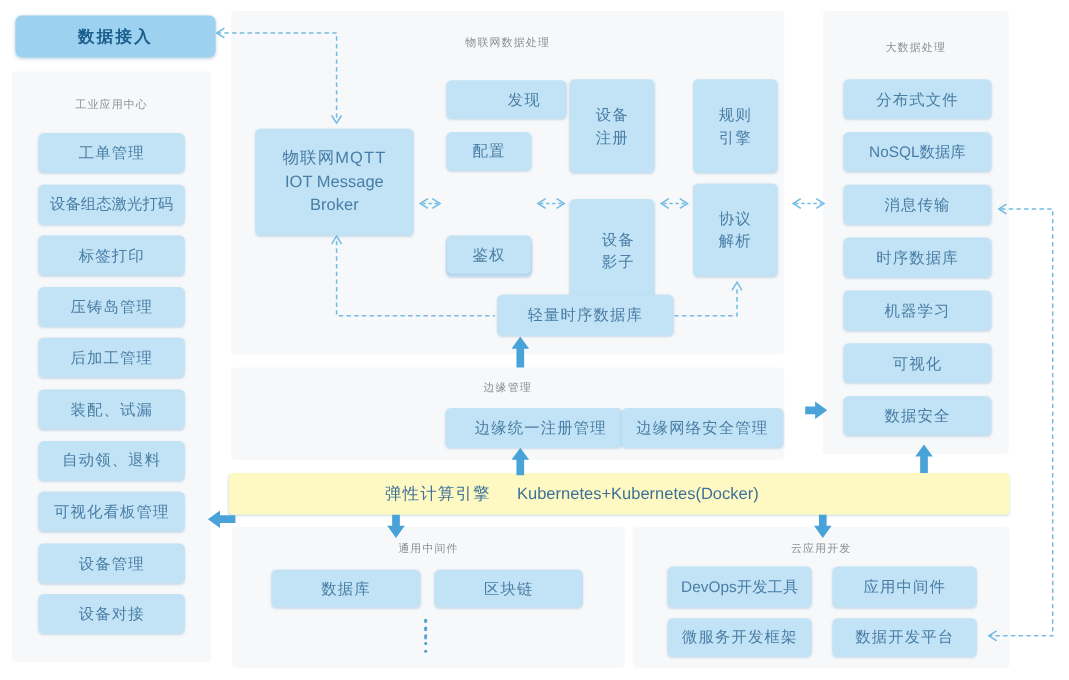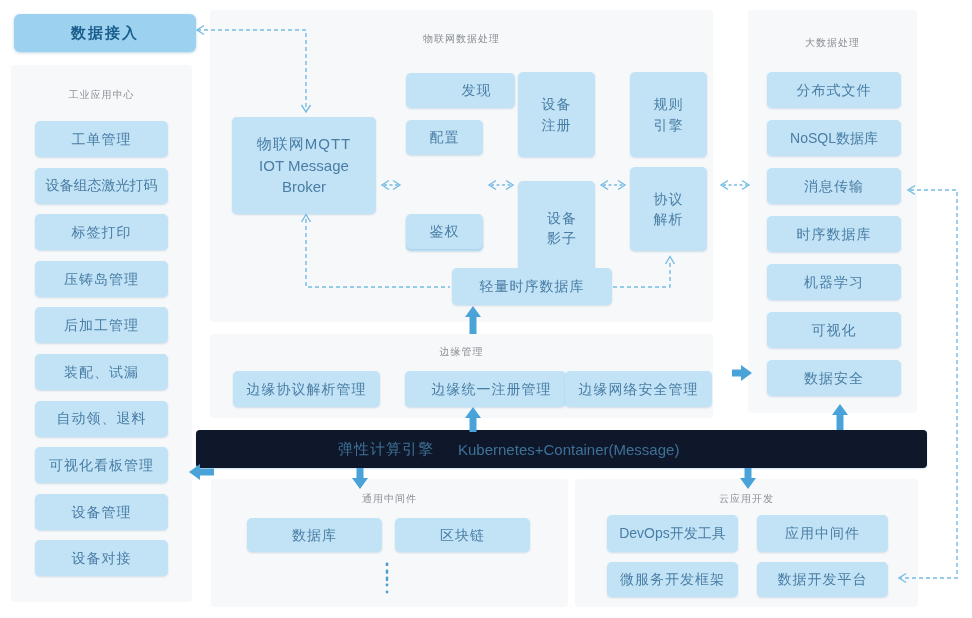--- a/index.html
+++ b/index.html
@@ -22,22 +22,22 @@
   #industrial-items .box{height:36px;flex:none;}
   
   .func-box{position:absolute;width:77px;height:35px;}
   .tall-box{position:absolute;width:77px;padding:0 18px;box-sizing:border-box;}
   
   #bigdata-items{position:absolute;left:19px;top:62px;width:134px;gap:12px;}
   #bigdata-items .box{height:36px;flex:none;}
   
   .edge-box{position:absolute;top:37px;height:36px;}
   
-  #elastic-bar{position:absolute;left:196px;top:430px;width:710px;height:38px;background:#0f172a;
-       border-radius:4px;box-shadow:0 1px 2px rgba(120,170,205,.35);padding-left:21px;}
+  #elastic-bar{position:absolute;left:208px;top:430px;width:710px;height:38px;background:#fef9c3;
+       border-radius:4px;box-shadow:0 1px 2px rgba(120,170,205,.35);}
   #elastic-bar .labels{position:absolute;left:142px;top:0;height:100%;display:flex;align-items:center;gap:24px;
        color:#3e7198;font-size:15px;letter-spacing:1px;}
   
   .grid-box{position:absolute;height:35px;}
   #svg-overlay{position:absolute;left:0;top:0;z-index:6;pointer-events:none;}
   .ellipsis{position:absolute;color:#4d9fd0;font-size:22px;line-height:.9;text-align:center;}
 </style>
 </head>
 <body>
 
@@ -77,29 +77,28 @@
     <div class="box tall-box" style="left:308px;top:62px;height:85px;">设备注册</div>
     <div class="box tall-box" style="left:308px;top:171px;height:94px;text-align:right;">设备影子</div>
     <div class="box tall-box" style="left:420px;top:62px;height:85px;">规则引擎</div>
     <div class="box tall-box" style="left:420px;top:157px;height:84px;">协议解析</div>
 
     <div class="box abs" style="left:242px;top:258px;width:160px;height:37px;">轻量时序数据库</div>
   </div>
 
   <div class="panel" style="left:210px;top:334px;width:503px;height:84px;">
     <div class="panel-title" style="top:11px;">边缘管理</div>
-    <div class="box edge-box" style="left:23px;width:147px;">边缘协议解析管理</div>
     <div class="box edge-box" style="left:195px;width:149px;padding-left:12px;">边缘统一注册管理</div>
     <div class="box edge-box" style="left:355px;width:147px;">边缘网络安全管理</div>
   </div>
 
   <div id="elastic-bar">
     <div class="labels">
       <span>弹性计算引擎</span>
-      <span style="letter-spacing:0;">Kubernetes+Container(Message)</span>
+      <span style="letter-spacing:0;">Kubernetes+Kubernetes(Docker)</span>
     </div>
   </div>
 
   <div class="panel" style="left:748px;top:10px;width:169px;height:403px;">
     <div class="panel-title" style="top:26px;">大数据处理</div>
     <div id="bigdata-items" class="col">
       <div class="box">分布式文件</div>
       <div class="box" style="letter-spacing:0;">NoSQL数据库</div>
       <div class="box">消息传输</div>
       <div class="box">时序数据库</div>

